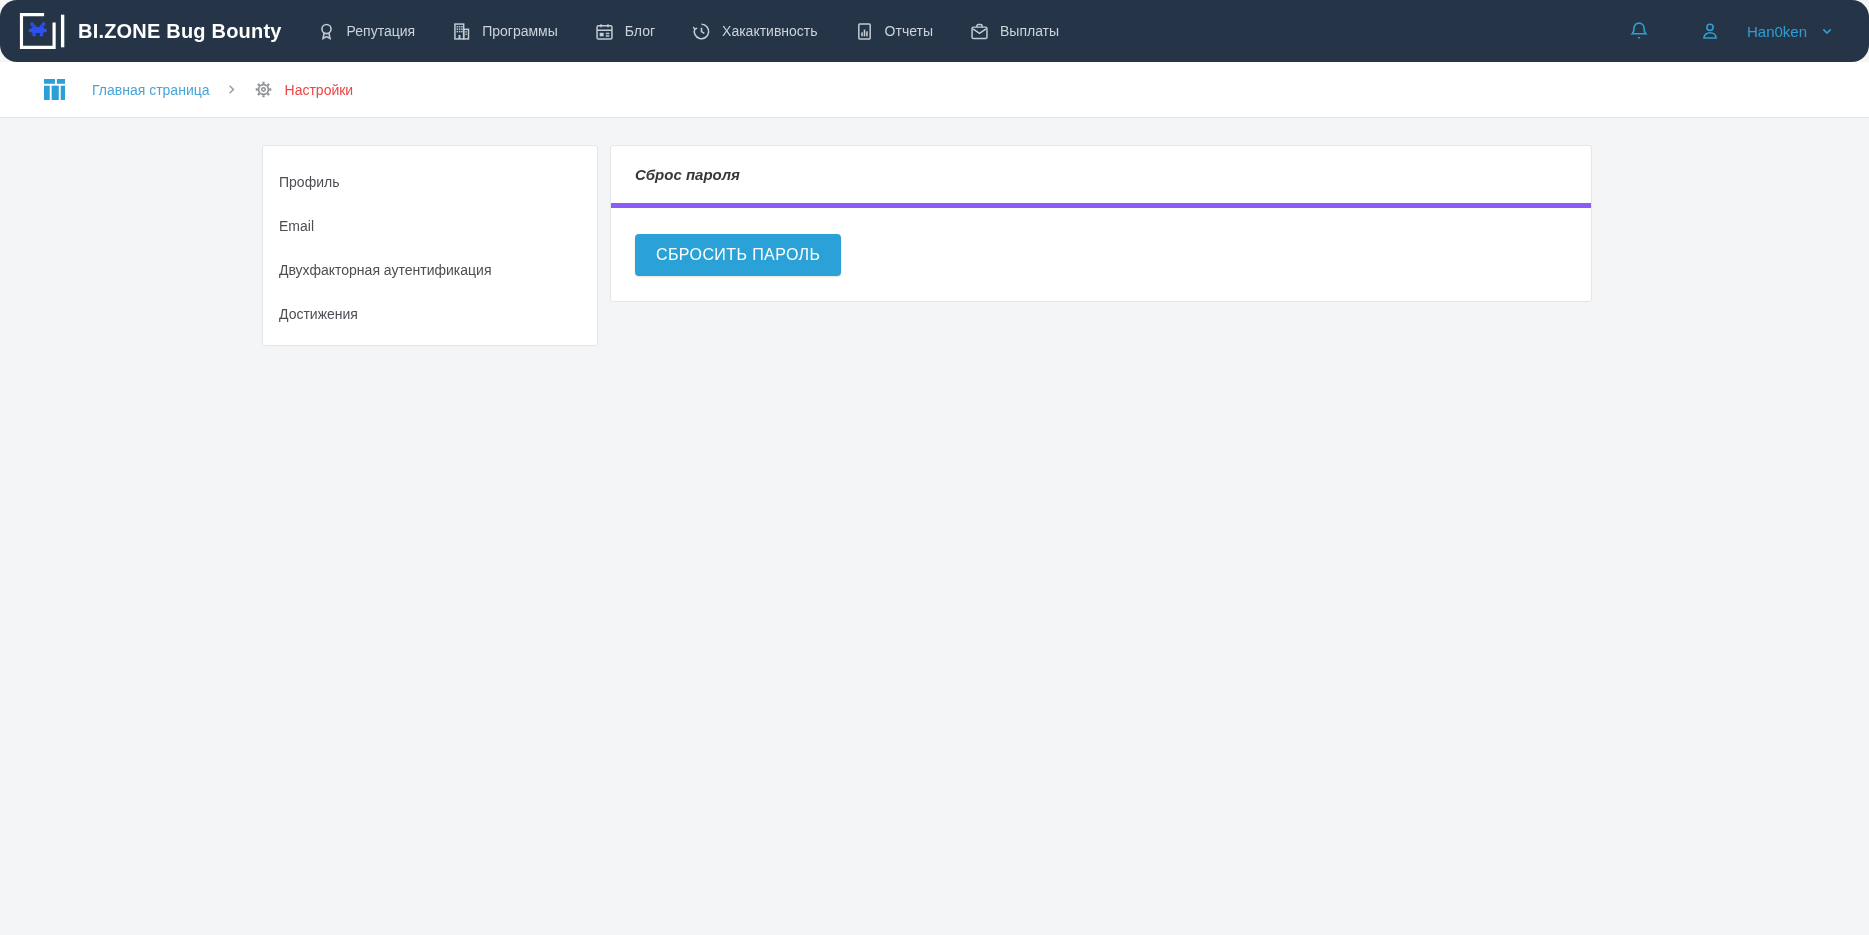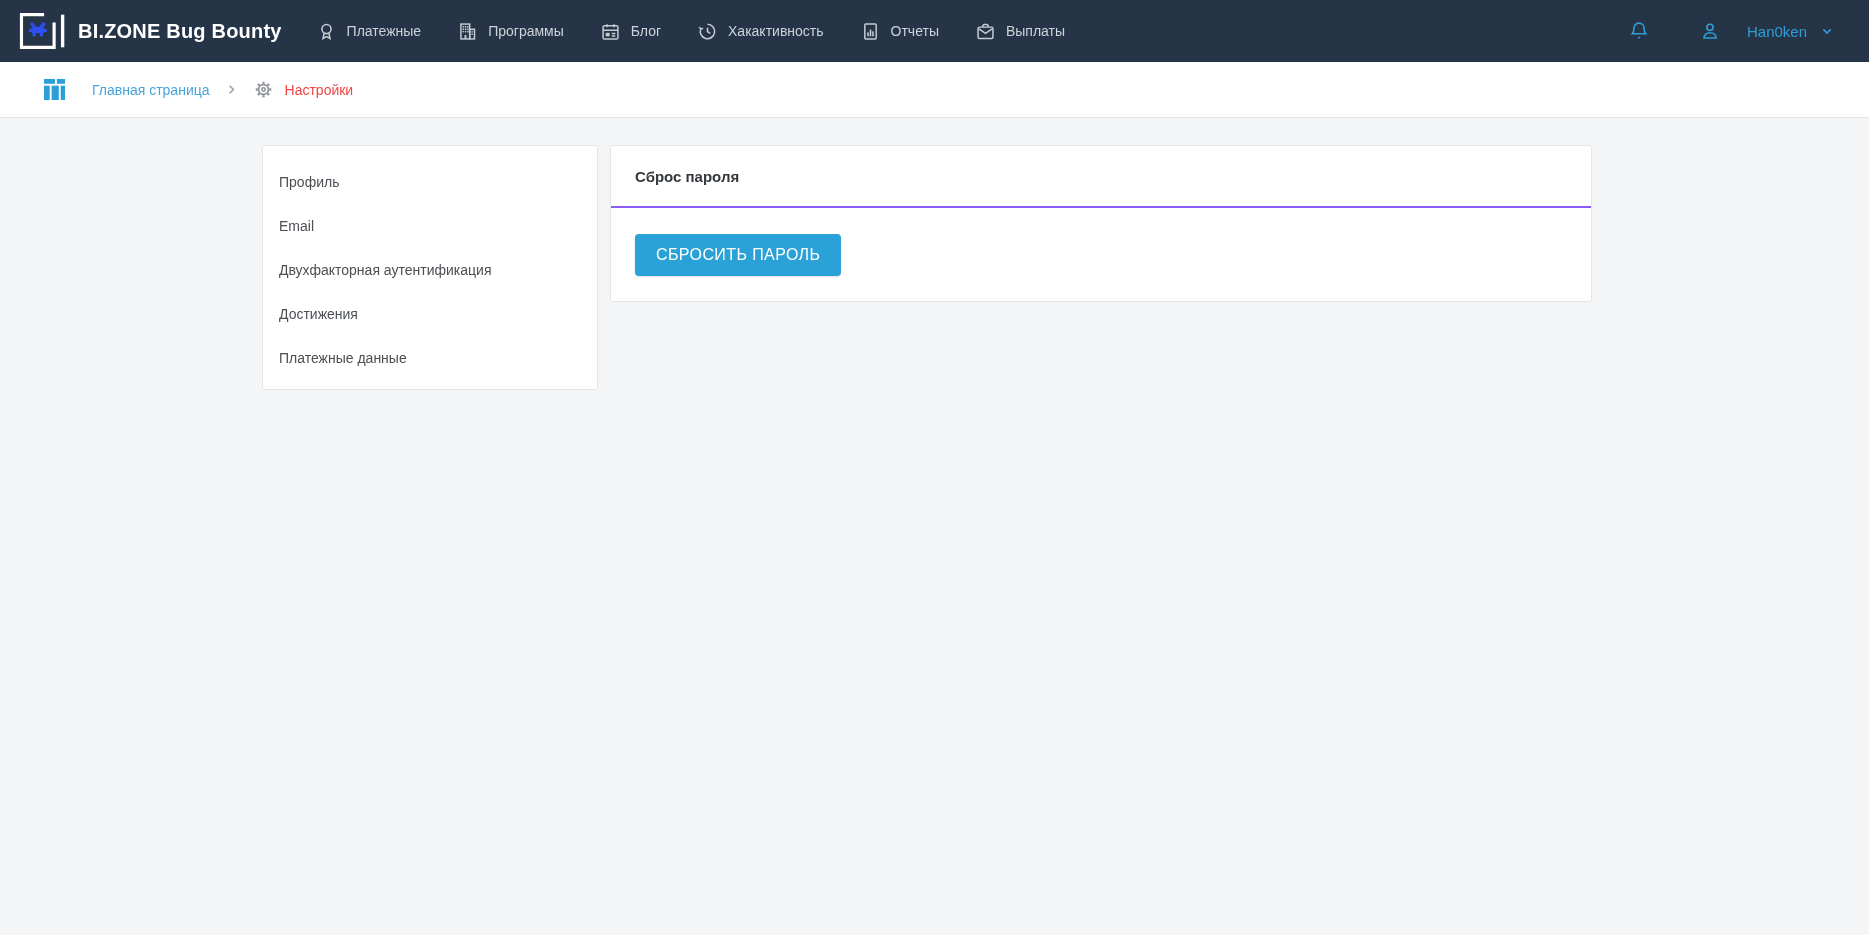--- a/index.html
+++ b/index.html
@@ -9,20 +9,21 @@
     background:#f4f5f6;
     overflow:hidden;
     position:relative;
   }
 
   
   .topnav {
     height:62px; background:#263447;
     display:flex; align-items:center;
     padding:0 34px 0 17px;
+    border-radius:17px;
   }
   .brand { display:flex; align-items:center; gap:11px; cursor:pointer; }
   .brand-logo { width:50px; height:40px; display:block; }
   .brand-name { color:#ffffff; font-size:20px; font-weight:bold; letter-spacing:.2px; white-space:nowrap; }
 
   .nav-menu { display:flex; align-items:center; margin-left:34px; }
   .nav-item {
     display:flex; align-items:center; gap:10px;
     margin-left:36px; cursor:pointer;
     color:#ccd3da; font-size:14px; white-space:nowrap;
@@ -63,21 +64,21 @@
   .side-item {
     height:44px; line-height:44px; padding:0 16px;
     font-size:14px; color:#4b4f54; cursor:pointer; white-space:nowrap;
     overflow:hidden; text-overflow:ellipsis;
   }
   .side-item.active { background:#dbedf7; }
 
   .panel-card { left:610px; top:145px; width:982px; }
   .panel-header {
     height:62px; display:flex; align-items:center;
-    padding:0 24px; border-bottom:2px solid #8b5cf6;
+    padding:0 24px; border-bottom:5px solid #8b5cf6;font-style:italic;
   }
   .panel-title { font-size:15px; font-weight:bold; color:#34383c; }
   .panel-body { padding:26px 24px 25px 24px; }
   .reset-btn {
     display:inline-block; border:none; cursor:pointer;
     background:#2ba2d7; color:#ffffff;
     font-family:"Liberation Sans", sans-serif;
     font-size:16px; font-weight:normal; letter-spacing:.4px;
     padding:12px 21px; border-radius:4px;
     box-shadow:0 1px 2px rgba(0,0,0,.12);
@@ -104,21 +105,21 @@
     </svg>
     <span class="brand-name">BI.ZONE Bug Bounty</span>
   </div>
 
   <nav class="nav-menu">
     <div class="nav-item">
       <svg viewBox="0 0 24 24" fill="none" stroke="currentColor" stroke-width="1.8">
         <circle cx="12" cy="9.2" r="5.2"></circle>
         <path d="M9.3 13.6 8 20l4-2.2L16 20l-1.3-6.4"></path>
       </svg>
-      <span>Платежные</span>
+      <span>Репутация</span>
     </div>
     <div class="nav-item">
       <svg viewBox="0 0 24 24" fill="none" stroke="currentColor" stroke-width="1.7">
         <rect x="4.5" y="3.5" width="10" height="17"></rect>
         <rect x="14.5" y="9.5" width="5.5" height="11"></rect>
         <g fill="currentColor" stroke="none">
           <rect x="6.4" y="5.7" width="1.7" height="1.7"></rect>
             <rect x="9" y="5.7" width="1.7" height="1.7"></rect>
             <rect x="11.6" y="5.7" width="1.7" height="1.7"></rect>
           <rect x="6.4" y="8.5" width="1.7" height="1.7"></rect>
@@ -218,21 +219,20 @@
     </svg>
     <span class="crumb-cur-label">Настройки</span>
   </div>
 </div>
 
 <aside class="card settings-card">
   <div class="side-item">Профиль</div>
   <div class="side-item">Email</div>
   <div class="side-item">Двухфакторная аутентификация</div>
   <div class="side-item">Достижения</div>
-  <div class="side-item">Платежные данные</div>
 </aside>
 
 <section class="card panel-card">
   <div class="panel-header">
     <span class="panel-title">Сброс пароля</span>
   </div>
   <div class="panel-body">
     <button class="reset-btn">СБРОСИТЬ ПАРОЛЬ</button>
   </div>
 </section>

